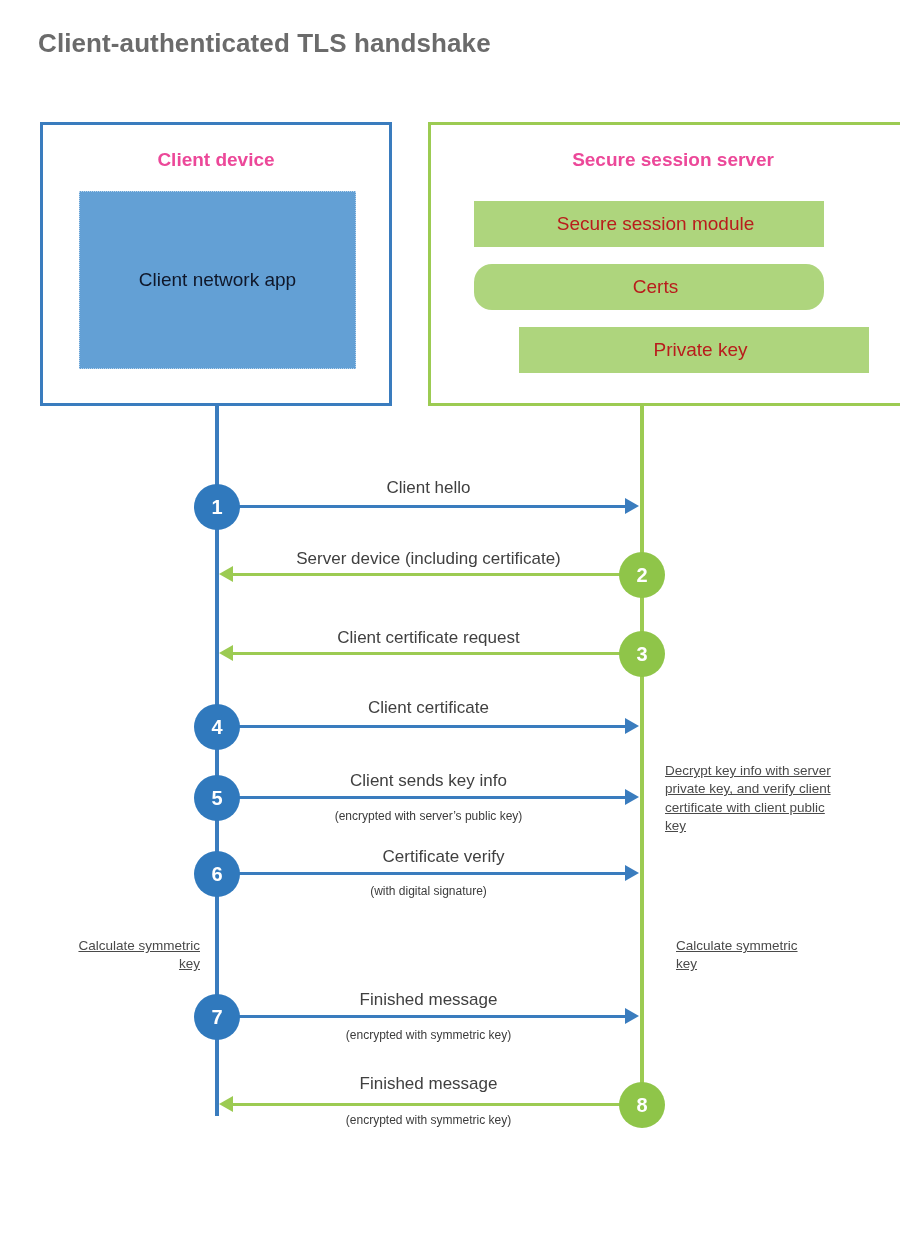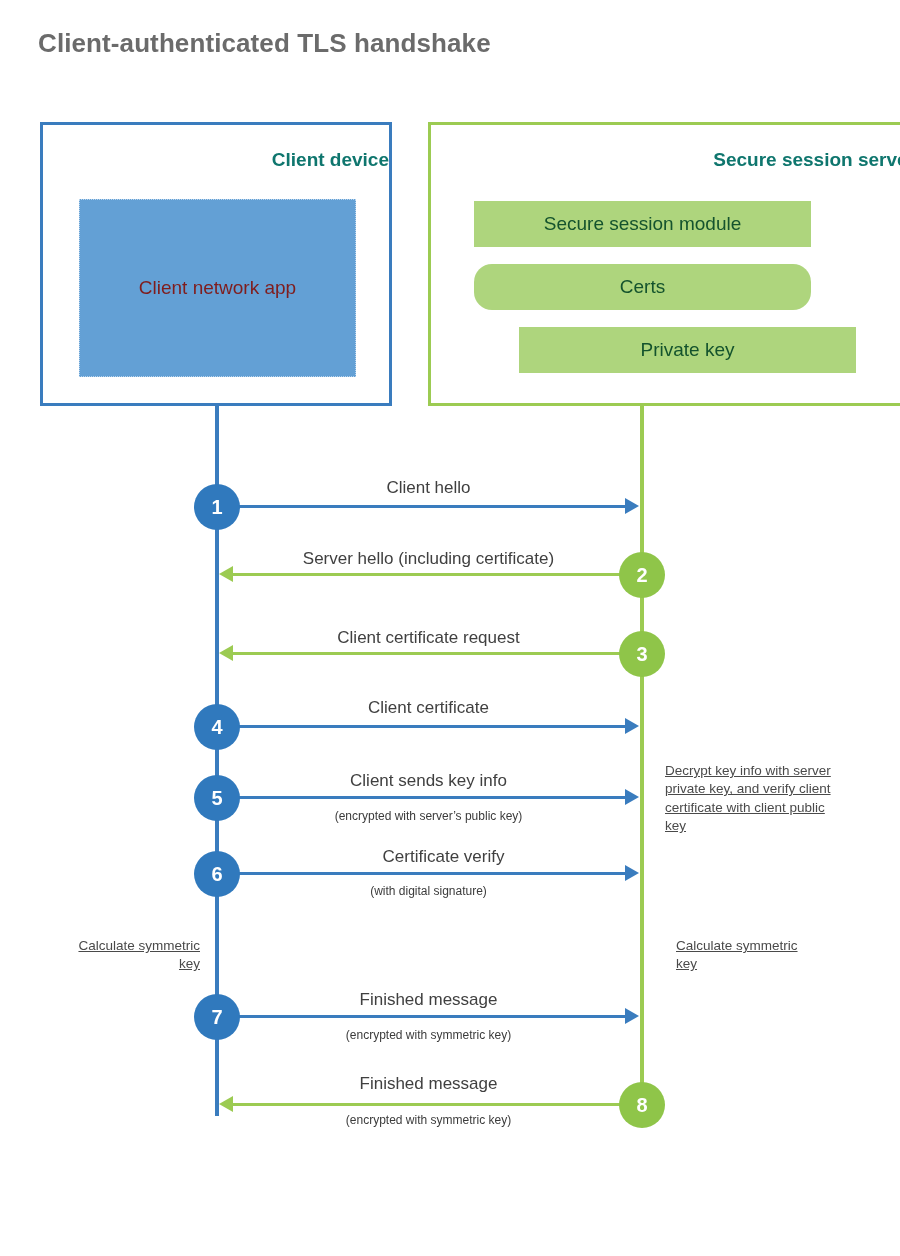--- a/index.html
+++ b/index.html
@@ -45,59 +45,60 @@
     top: 122px;
     width: 490px;
     height: 284px;
     border: 3px solid #9ccb52;
   }
   .participant-title {
     position: absolute;
     left: 0;
     right: 0;
     top: 24px;
-    text-align: right;
+    text-align: center;
     font-size: 19px;
     font-weight: bold;
-    color: #0f766e;
+    color: #ec4899;
   }
 
   
   #client-app {
     position: absolute;
     left: 36px;
-    top: 74px;
+    top: 66px;
     width: 277px;
     height: 178px;
     background: #63a0d5;
     border: 1px dotted #b9d4ec;
     box-sizing: border-box;
     display: flex;
     align-items: center;
     justify-content: center;
     text-align: center;
-    color: #7f1d1d;
+    color: #0f172a;
     font-size: 19px;
     line-height: 1.35;
     padding: 0 14px;
     box-sizing: border-box;
   }
 
   
   .server-bar {
     position: absolute;
     left: 43px;
     width: 337px;
     height: 46px;
     background: #aed57d;
     display: flex;
     align-items: center;
     justify-content: center;
-    color: #14532d;
+    color: #b91c1c;
     font-size: 19px;
+    padding-left: 13px;
   }
   #server-bar-0 { top: 76px; }
   #server-bar-1 { top: 139px; border-radius: 18px; }
   #server-bar-2 { top: 202px; margin-left: 45px; }
 
   
   .lifeline {
     position: absolute;
     width: 4px;
   }
@@ -193,21 +194,21 @@
 </div>
 
 <div id="client-lifeline" class="lifeline"></div>
 <div id="server-lifeline" class="lifeline"></div>
 
 <div class="msg-label" style="left:217px; top:478px; width:423px;">Client hello</div>
 <div class="msg-line blue" style="left:217px; top:505px; width:408px;"></div>
 <div class="arrow-head right blue" style="left:625px; top:498px;"></div>
 <div class="step-circle blue" style="left:194px; top:484px;">1</div>
 
-<div class="msg-label" style="left:217px; top:549px; width:423px;">Server hello (including certificate)</div>
+<div class="msg-label" style="left:217px; top:549px; width:423px;">Server device (including certificate)</div>
 <div class="msg-line green" style="left:233px; top:573px; width:407px;"></div>
 <div class="arrow-head left green" style="left:219px; top:566px;"></div>
 <div class="step-circle green" style="left:619px; top:552px;">2</div>
 
 <div class="msg-label" style="left:217px; top:628px; width:423px;">Client certificate request</div>
 <div class="msg-line green" style="left:233px; top:652px; width:407px;"></div>
 <div class="arrow-head left green" style="left:219px; top:645px;"></div>
 <div class="step-circle green" style="left:619px; top:631px;">3</div>
 
 <div class="msg-label" style="left:217px; top:698px; width:423px;">Client certificate</div>

